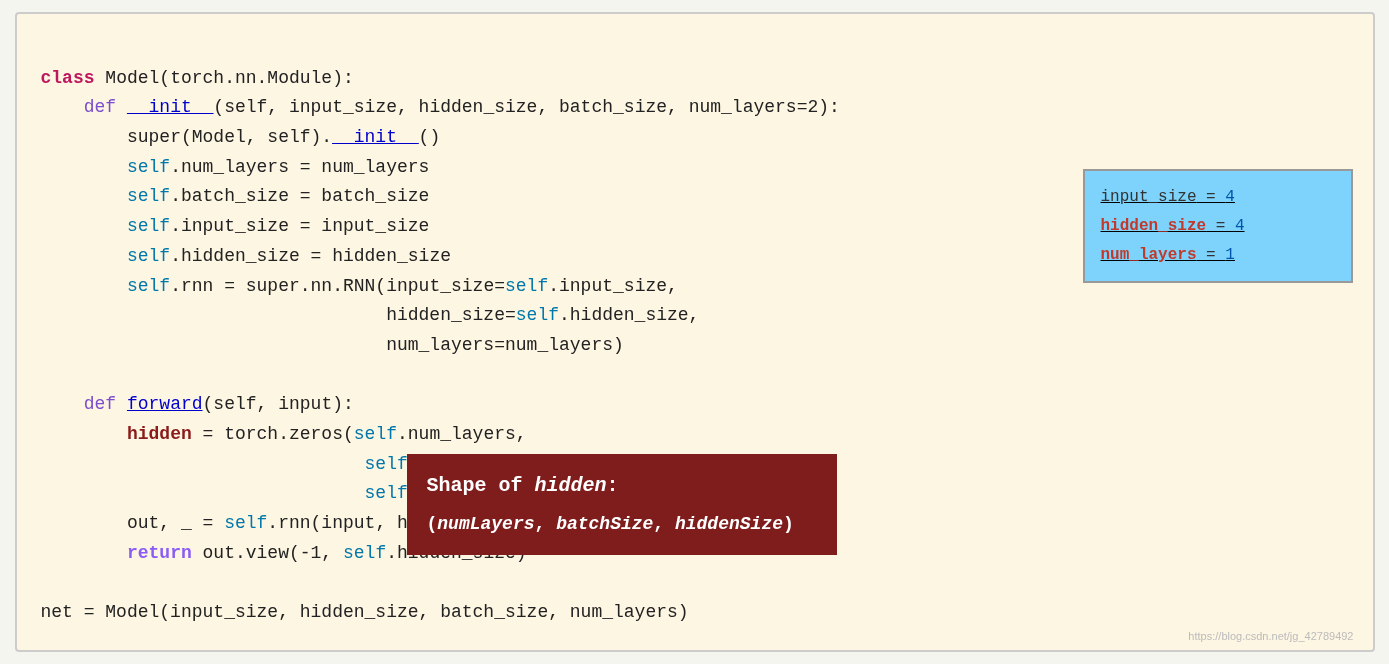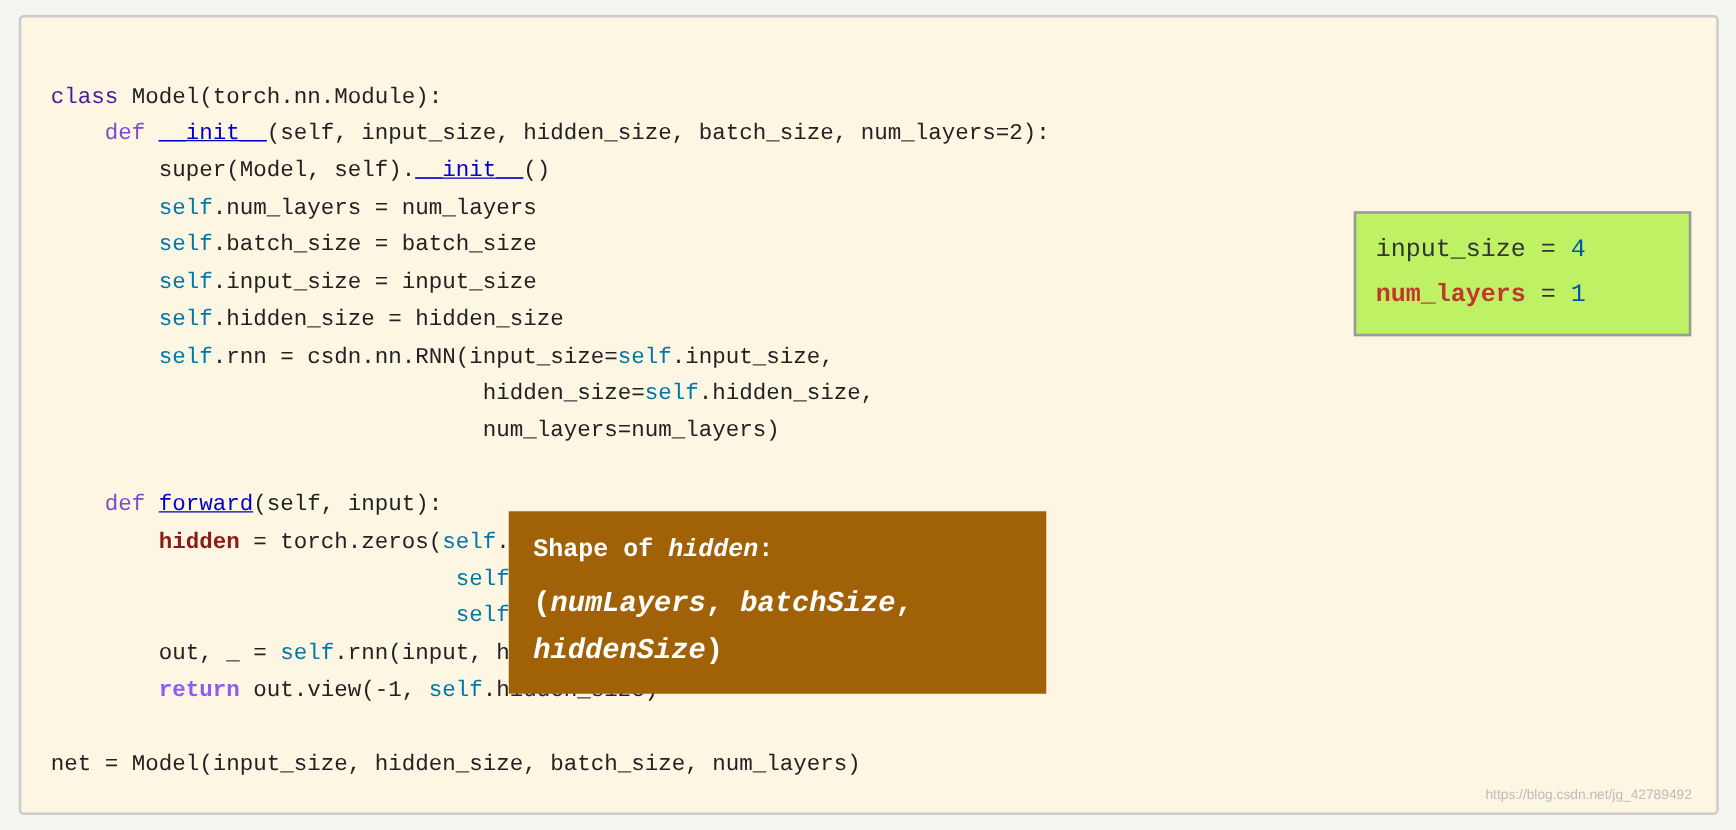--- a/index.html
+++ b/index.html
@@ -21,69 +21,70 @@
       border-radius: 4px;
       position: relative;
       padding: 20px 24px;
     }
     .code-block {
       font-size: 18px;
       line-height: 1.65;
       white-space: pre;
     }
     
-    .kw-class { color: #4c1d95; font-weight: normal; } 
+    .kw-class { color: #be185d; font-weight: bold; } 
     .kw-def { color: #7c4dcc; font-weight: normal; }   
     .kw-return { color: #8b5cf6; font-weight: bold; }  
     .kw-bold { color: #8b1a1a; font-weight: bold; }  
     .fn-under { color: #0000cc; text-decoration: underline; }
     .self-color { color: #0077aa; margin-top: 46px; }
     .plain { color: #222; }
 
     
     .info-box {
       position: absolute;
       top: 155px;
       right: 20px;
       width: 270px;
       border: 2px solid #999;
-      background: #bef264;
+      background: #7dd3fc;
       padding: 12px 16px;
-      font-size: 20px;
+      font-size: 16px;
       line-height: 1.8;
       font-family: 'Courier New', Courier, monospace;
+      text-decoration: underline;
     }
     .info-normal { color: #333; }
     .info-bold-red { color: #c0392b; font-weight: bold; }
     .info-val { color: #0055aa; }
 
     
     .tooltip-box {
       position: absolute;
       bottom: 95px;
       left: 390px;
       width: 430px;
-      background: #a16207;
+      background: #7f1d1d;
       color: #fff;
       padding: 16px 20px;
       font-size: 19px;
       line-height: 1.6;
       font-family: 'Courier New', Courier, monospace;
     }
     .tooltip-title {
       font-weight: bold;
       font-size: 20px;
       margin-bottom: 8px;
     }
     .tooltip-title em {
       font-style: italic;
     }
     .tooltip-body {
       font-weight: bold;
-      font-size: 23px;
+      font-size: 18px;
     }
     .tooltip-body em {
       font-style: italic;
     }
 
     
     .watermark {
       position: absolute;
       bottom: 8px;
       right: 19px;
@@ -97,37 +98,40 @@
 
 <div class="main-container">
   <div class="code-block">
 <span class="kw-class">class</span> <span class="plain">Model(torch.nn.Module):</span>
     <span class="kw-def">def</span> <span class="fn-under">__init__</span><span class="plain">(self, input_size, hidden_size, batch_size, num_layers=2):</span>
         <span class="plain">super(Model, self).</span><span class="fn-under">__init__</span><span class="plain">()</span>
         <span class="self-color">self</span><span class="plain">.num_layers = num_layers</span>
         <span class="self-color">self</span><span class="plain">.batch_size = batch_size</span>
         <span class="self-color">self</span><span class="plain">.input_size = input_size</span>
         <span class="self-color">self</span><span class="plain">.hidden_size = hidden_size</span>
-        <span class="self-color">self</span><span class="plain">.rnn = csdn.nn.RNN(input_size=</span><span class="self-color">self</span><span class="plain">.input_size,</span>
+        <span class="self-color">self</span><span class="plain">.rnn = super.nn.RNN(input_size=</span><span class="self-color">self</span><span class="plain">.input_size,</span>
                                 <span class="plain">hidden_size=</span><span class="self-color">self</span><span class="plain">.hidden_size,</span>
                                 <span class="plain">num_layers=num_layers)</span>
 
     <span class="kw-def">def</span> <span class="fn-under">forward</span><span class="plain">(self, input):</span>
         <span class="kw-bold">hidden</span> <span class="plain">= torch.zeros(</span><span class="self-color">self</span><span class="plain">.num_layers,</span>
                               <span class="self-color">self</span><span class="plain">.batch_size,</span>
                               <span class="self-color">self</span><span class="plain">.hidden_size)</span>
         <span class="plain">out, _ = </span><span class="self-color">self</span><span class="plain">.rnn(input, hidden)</span>
         <span class="kw-return">return</span> <span class="plain">out.view(-1, </span><span class="self-color">self</span><span class="plain">.hidden_size)</span>
 
 <span class="plain">net = Model(input_size, hidden_size, batch_size, num_layers)</span>
   </div>
 
   <div class="info-box">
     <div>
       <span class="info-normal">input_size</span><span class="info-normal"> = </span><span class="info-val">4</span>
+    </div>
+    <div>
+      <span class="info-bold-red">hidden_size</span><span class="info-normal"> = </span><span class="info-val">4</span>
     </div>
     <div>
       <span class="info-bold-red">num_layers</span><span class="info-normal"> = </span><span class="info-val">1</span>
     </div>
   </div>
 
   <div class="tooltip-box">
     <div class="tooltip-title">
       <span>Shape of </span><em>hidden</em><span>:</span>
     </div>

